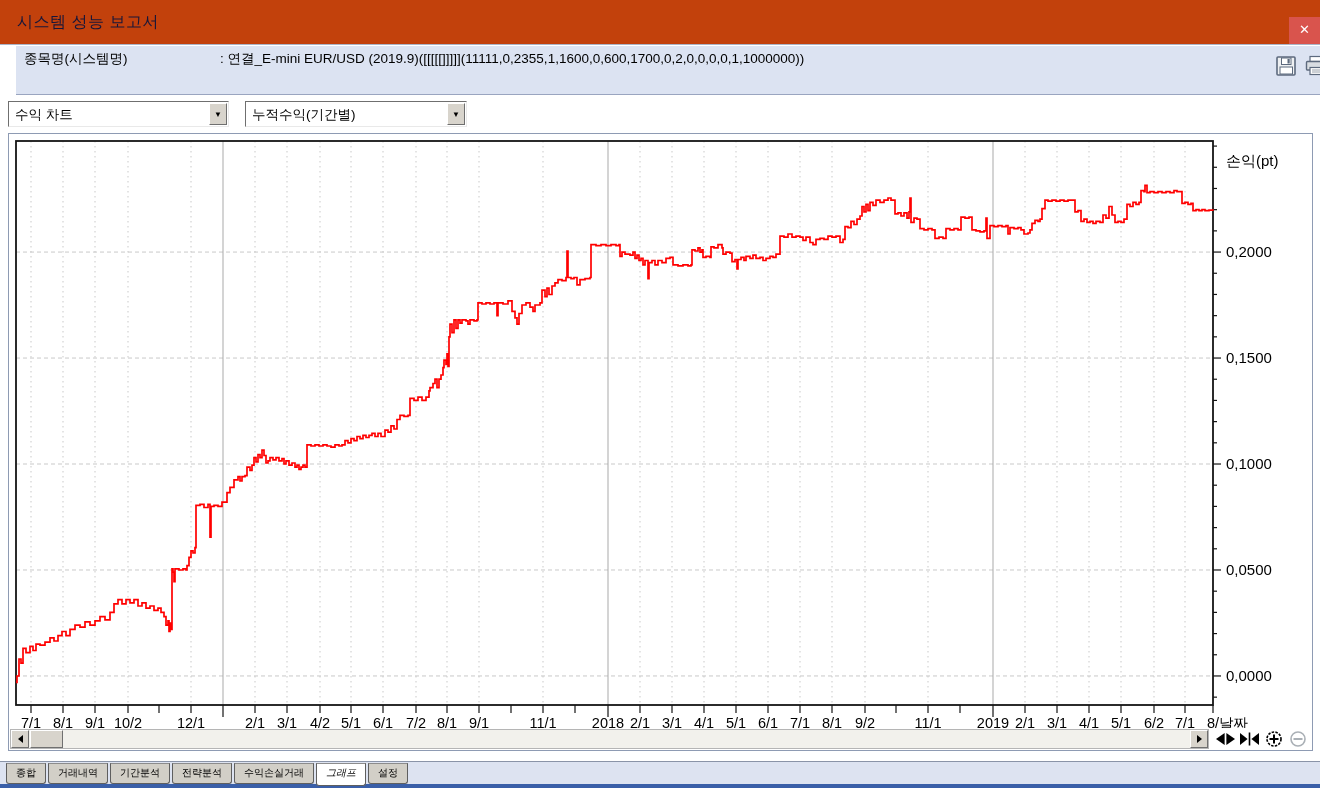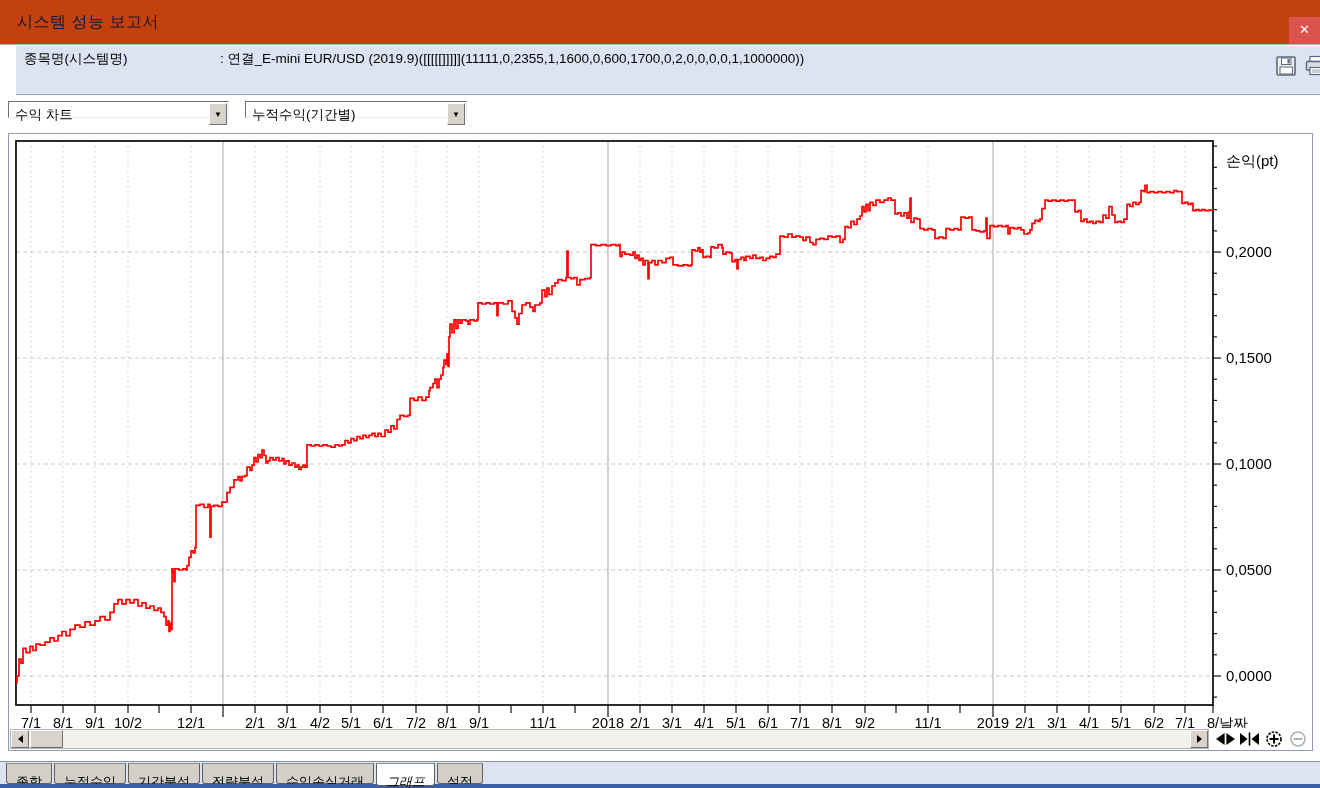--- a/index.html
+++ b/index.html
@@ -18,21 +18,21 @@
                font-size:13px; font-weight:bold; text-align:center; line-height:26px; cursor:default; }
   
   .header-panel { position:absolute; left:0; top:46px; width:1320px; height:49px; background:#dce3f2; border-bottom:1px solid #9aa5c0;margin-left:16px; }
   .hrow { position:absolute; left:8px; height:22px; font-size:13.5px; white-space:nowrap; }
   .hrow .hlabel { display:inline-block; width:196px; }
   .hrow.r1 { top:4px; } .hrow.r2 { top:26px; }
   .header-icons { position:absolute; right:8px; top:7px; display:flex; gap:6px; }
   .hicon { width:24px; height:26px; display:flex; align-items:center; justify-content:center; cursor:default; }
   
   .toolbar { position:absolute; left:0; top:96px; width:1320px; height:37px; background:#ffffff; }
-  .combo { position:absolute; top:5px; height:17px; background:#fff; border:1px solid;
+  .combo { position:absolute; top:5px; height:26px; background:#fff; border:1px solid;
            border-color:#6f6f6f #e9e9e9 #e9e9e9 #6f6f6f; font-size:13.5px;padding-left:32px; }
   .combo .cval { position:absolute; left:6px; top:4px; white-space:nowrap; }
   .combo .arrow { position:absolute; right:1px; top:1px; width:18px; height:22px; background:#d8d4cc;
                   border:1px solid; border-color:#ffffff #6f6f6f #6f6f6f #ffffff;
                   font-size:8px; text-align:center; line-height:21px; color:#000; }
   .combo1 { left:8px; width:221px; }
   .combo2 { left:233px; width:222px;margin-left:12px; }
   
   .chart-widget { position:absolute; left:8px; top:133px; width:1305px; height:618px;
                   background:#ffffff; border:1px solid #8e9bb3; }
@@ -49,21 +49,21 @@
   .tri-r { width:0; height:0; border:4px solid transparent; border-left:5px solid #000; margin-right:-4px; }
   .sb-thumb { position:absolute; left:19px; top:0; width:33px; height:18px; background:#d8d4cc;
               border:1px solid; border-color:#ffffff #707070 #707070 #ffffff; }
   .navicons { position:absolute; left:1206px; top:1px; width:97px; height:20px; background:#ffffff;
               display:flex; align-items:center; gap:3px; }
   .navicon { width:21px; height:16px; display:flex; align-items:center; justify-content:center; }
   
   .tabstrip { position:absolute; left:0; top:761px; width:1320px; height:27px; background:#dde3f1; border-top:1px solid #8a94a8; }
   .tabs { position:absolute; left:6px; top:1px; display:flex; align-items:flex-start; }
   .tab { height:21px; background:#d2cfc7; border:1px solid #5f5f5f; border-top:1px solid #8c8c8c;
-         font-size:13px; padding:9px 9px 0 9px; margin-right:2px; border-radius:0 0 3px 3px; white-space:nowrap; }
+         font-size:10px; padding:2px 9px 0 9px; margin-right:2px; border-radius:0 0 3px 3px; white-space:nowrap; }
   .tab.active { background:#ffffff; height:23px; font-weight:normal; position:relative; z-index:2;font-style:italic; }
   .tab.gap { }
   .bluebar { position:absolute; left:0; bottom:0; width:1320px; height:4px; background:#3a5fa8; }
 </style>
 </head>
 <body>
 
 <div class="titlebar">
   <span class="title">시스템 성능 보고서</span>
   <div class="close-btn">✕</div>
@@ -290,21 +290,21 @@
           <rect x="4.5" y="8" width="9" height="2" fill="#aab0b6"></rect>
         </svg>
       </span>
     </div>
   </div>
 </div>
 
 <div class="tabstrip">
   <div class="tabs" id="tabs">
       <div class="tab">종합</div>
-      <div class="tab">누적수익</div>
+      <div class="tab">거래내역</div>
       <div class="tab">기간분석</div>
       <div class="tab">전략분석</div>
       <div class="tab">수익손실거래</div>
       <div class="tab active">그래프</div>
       <div class="tab gap">설정</div>
     </div>
   <div class="bluebar"></div>
 </div>
 
 </body></html>

